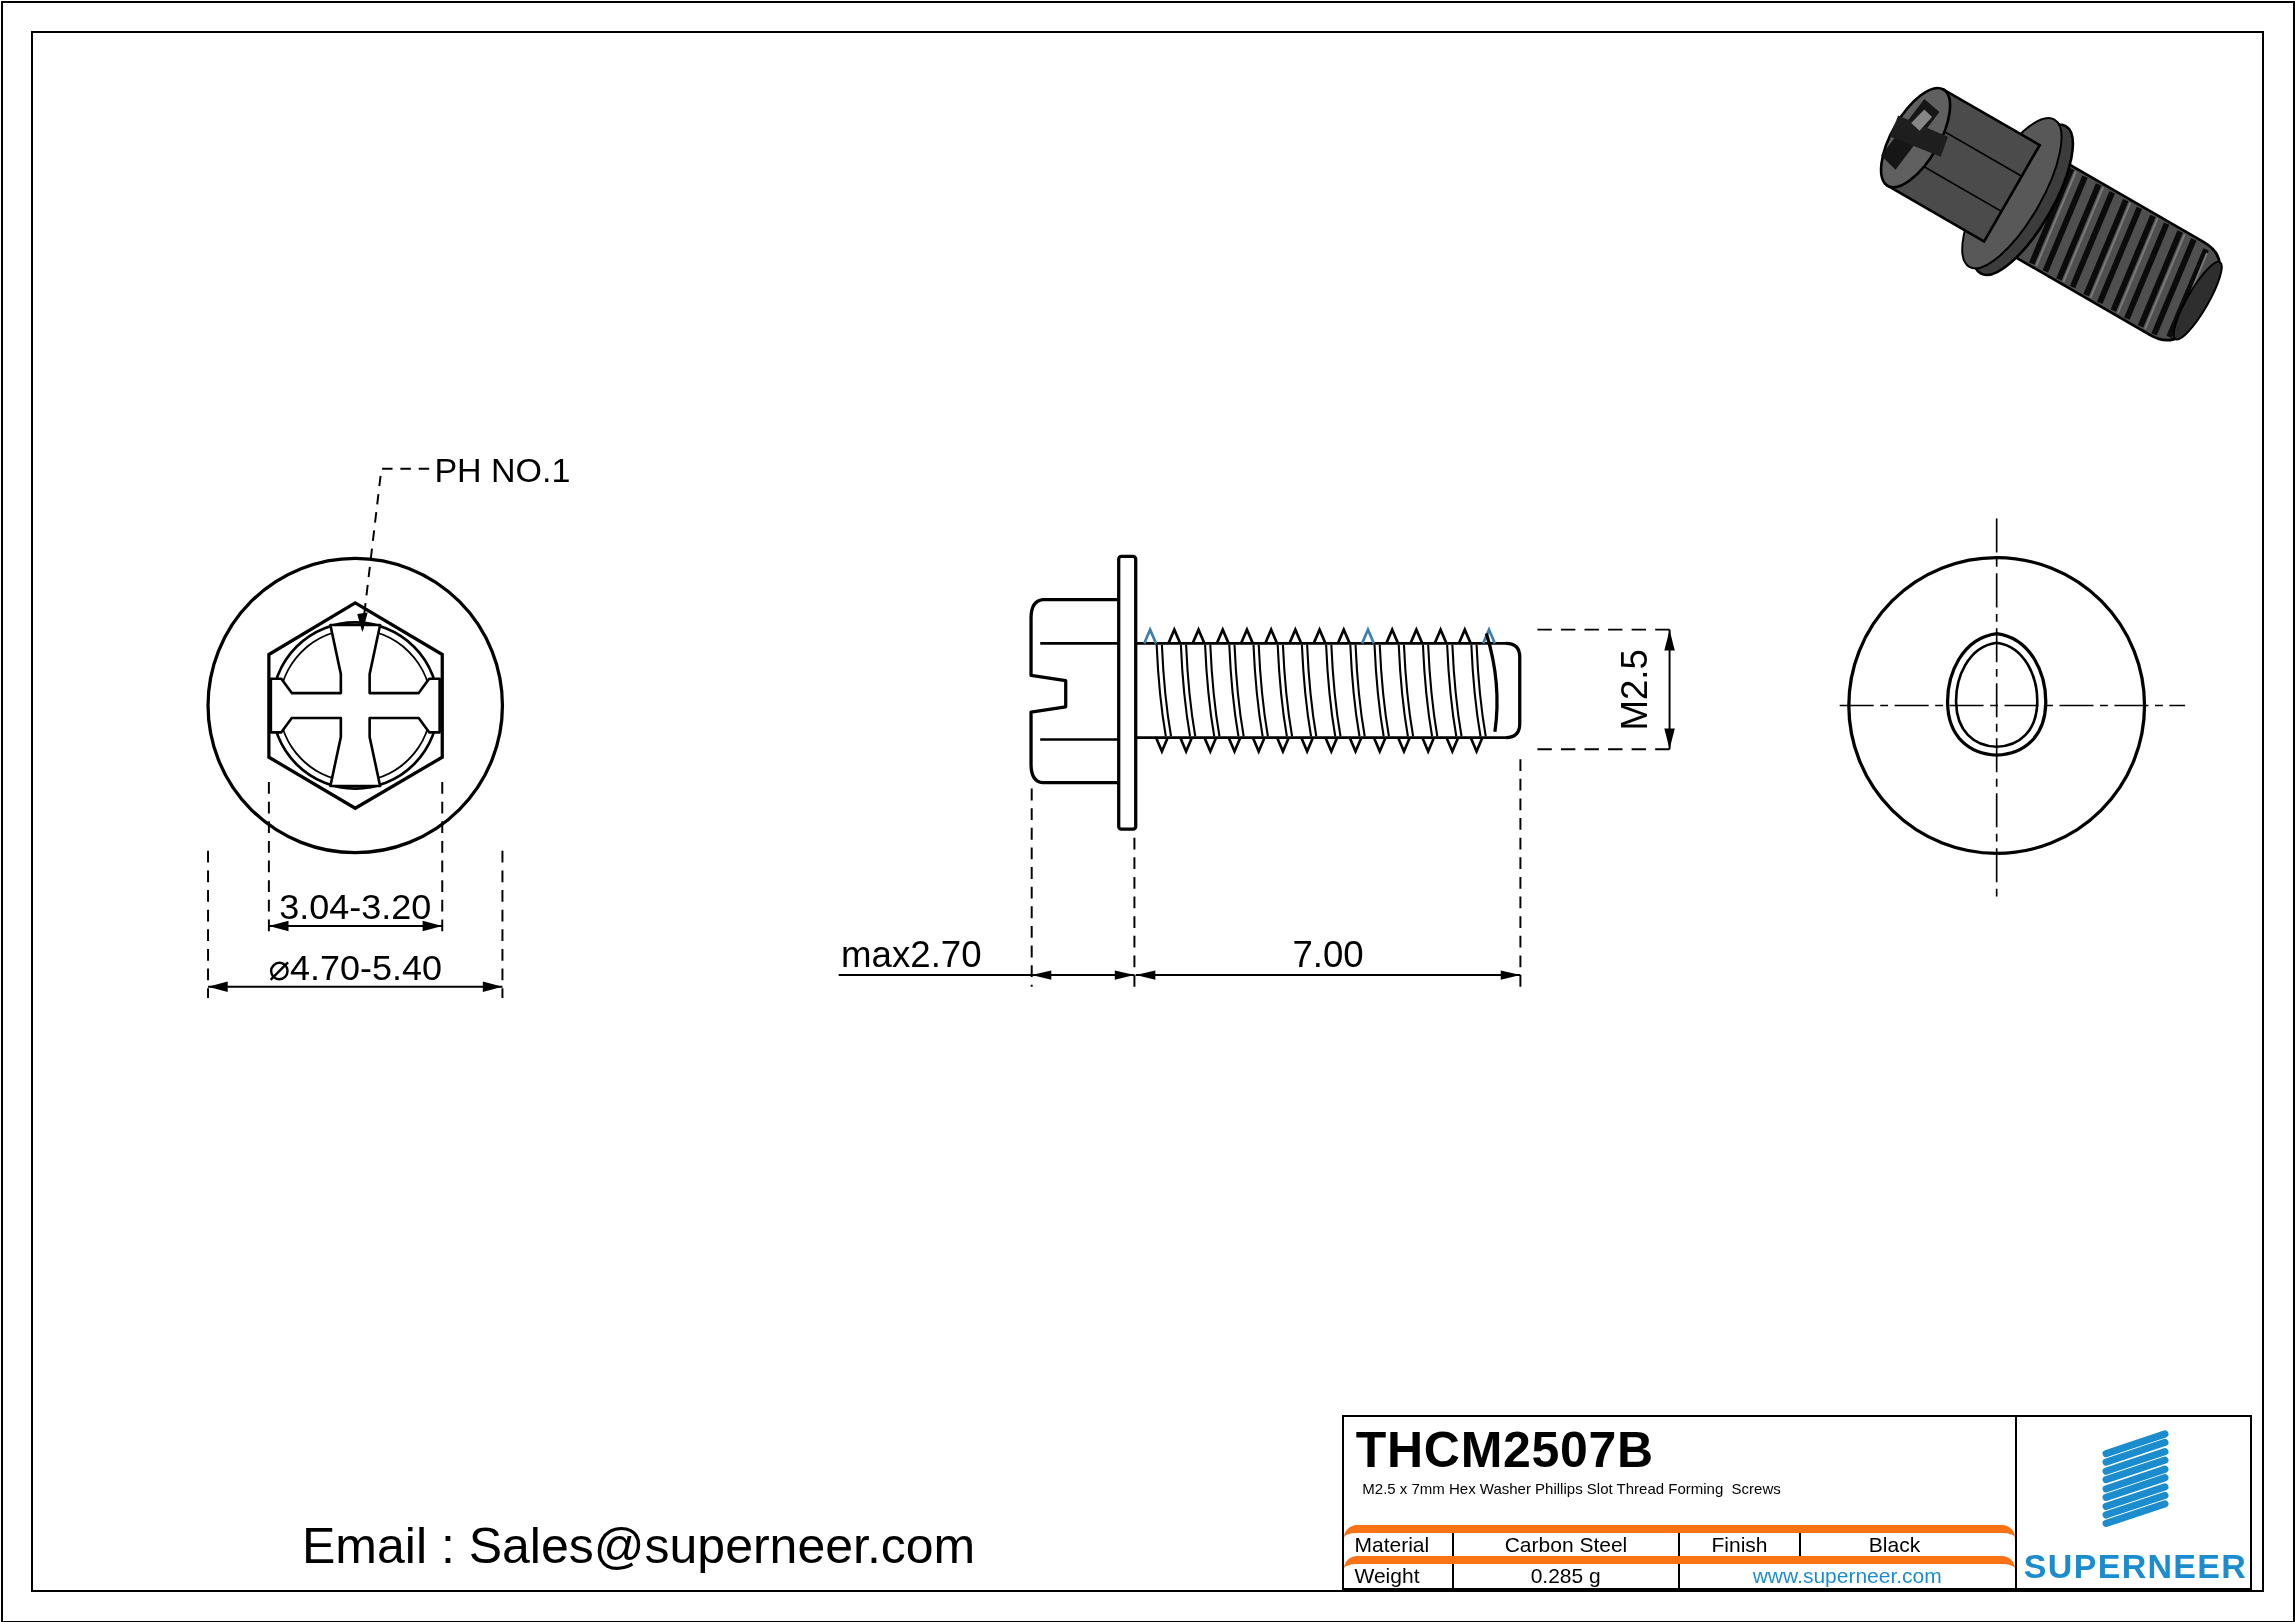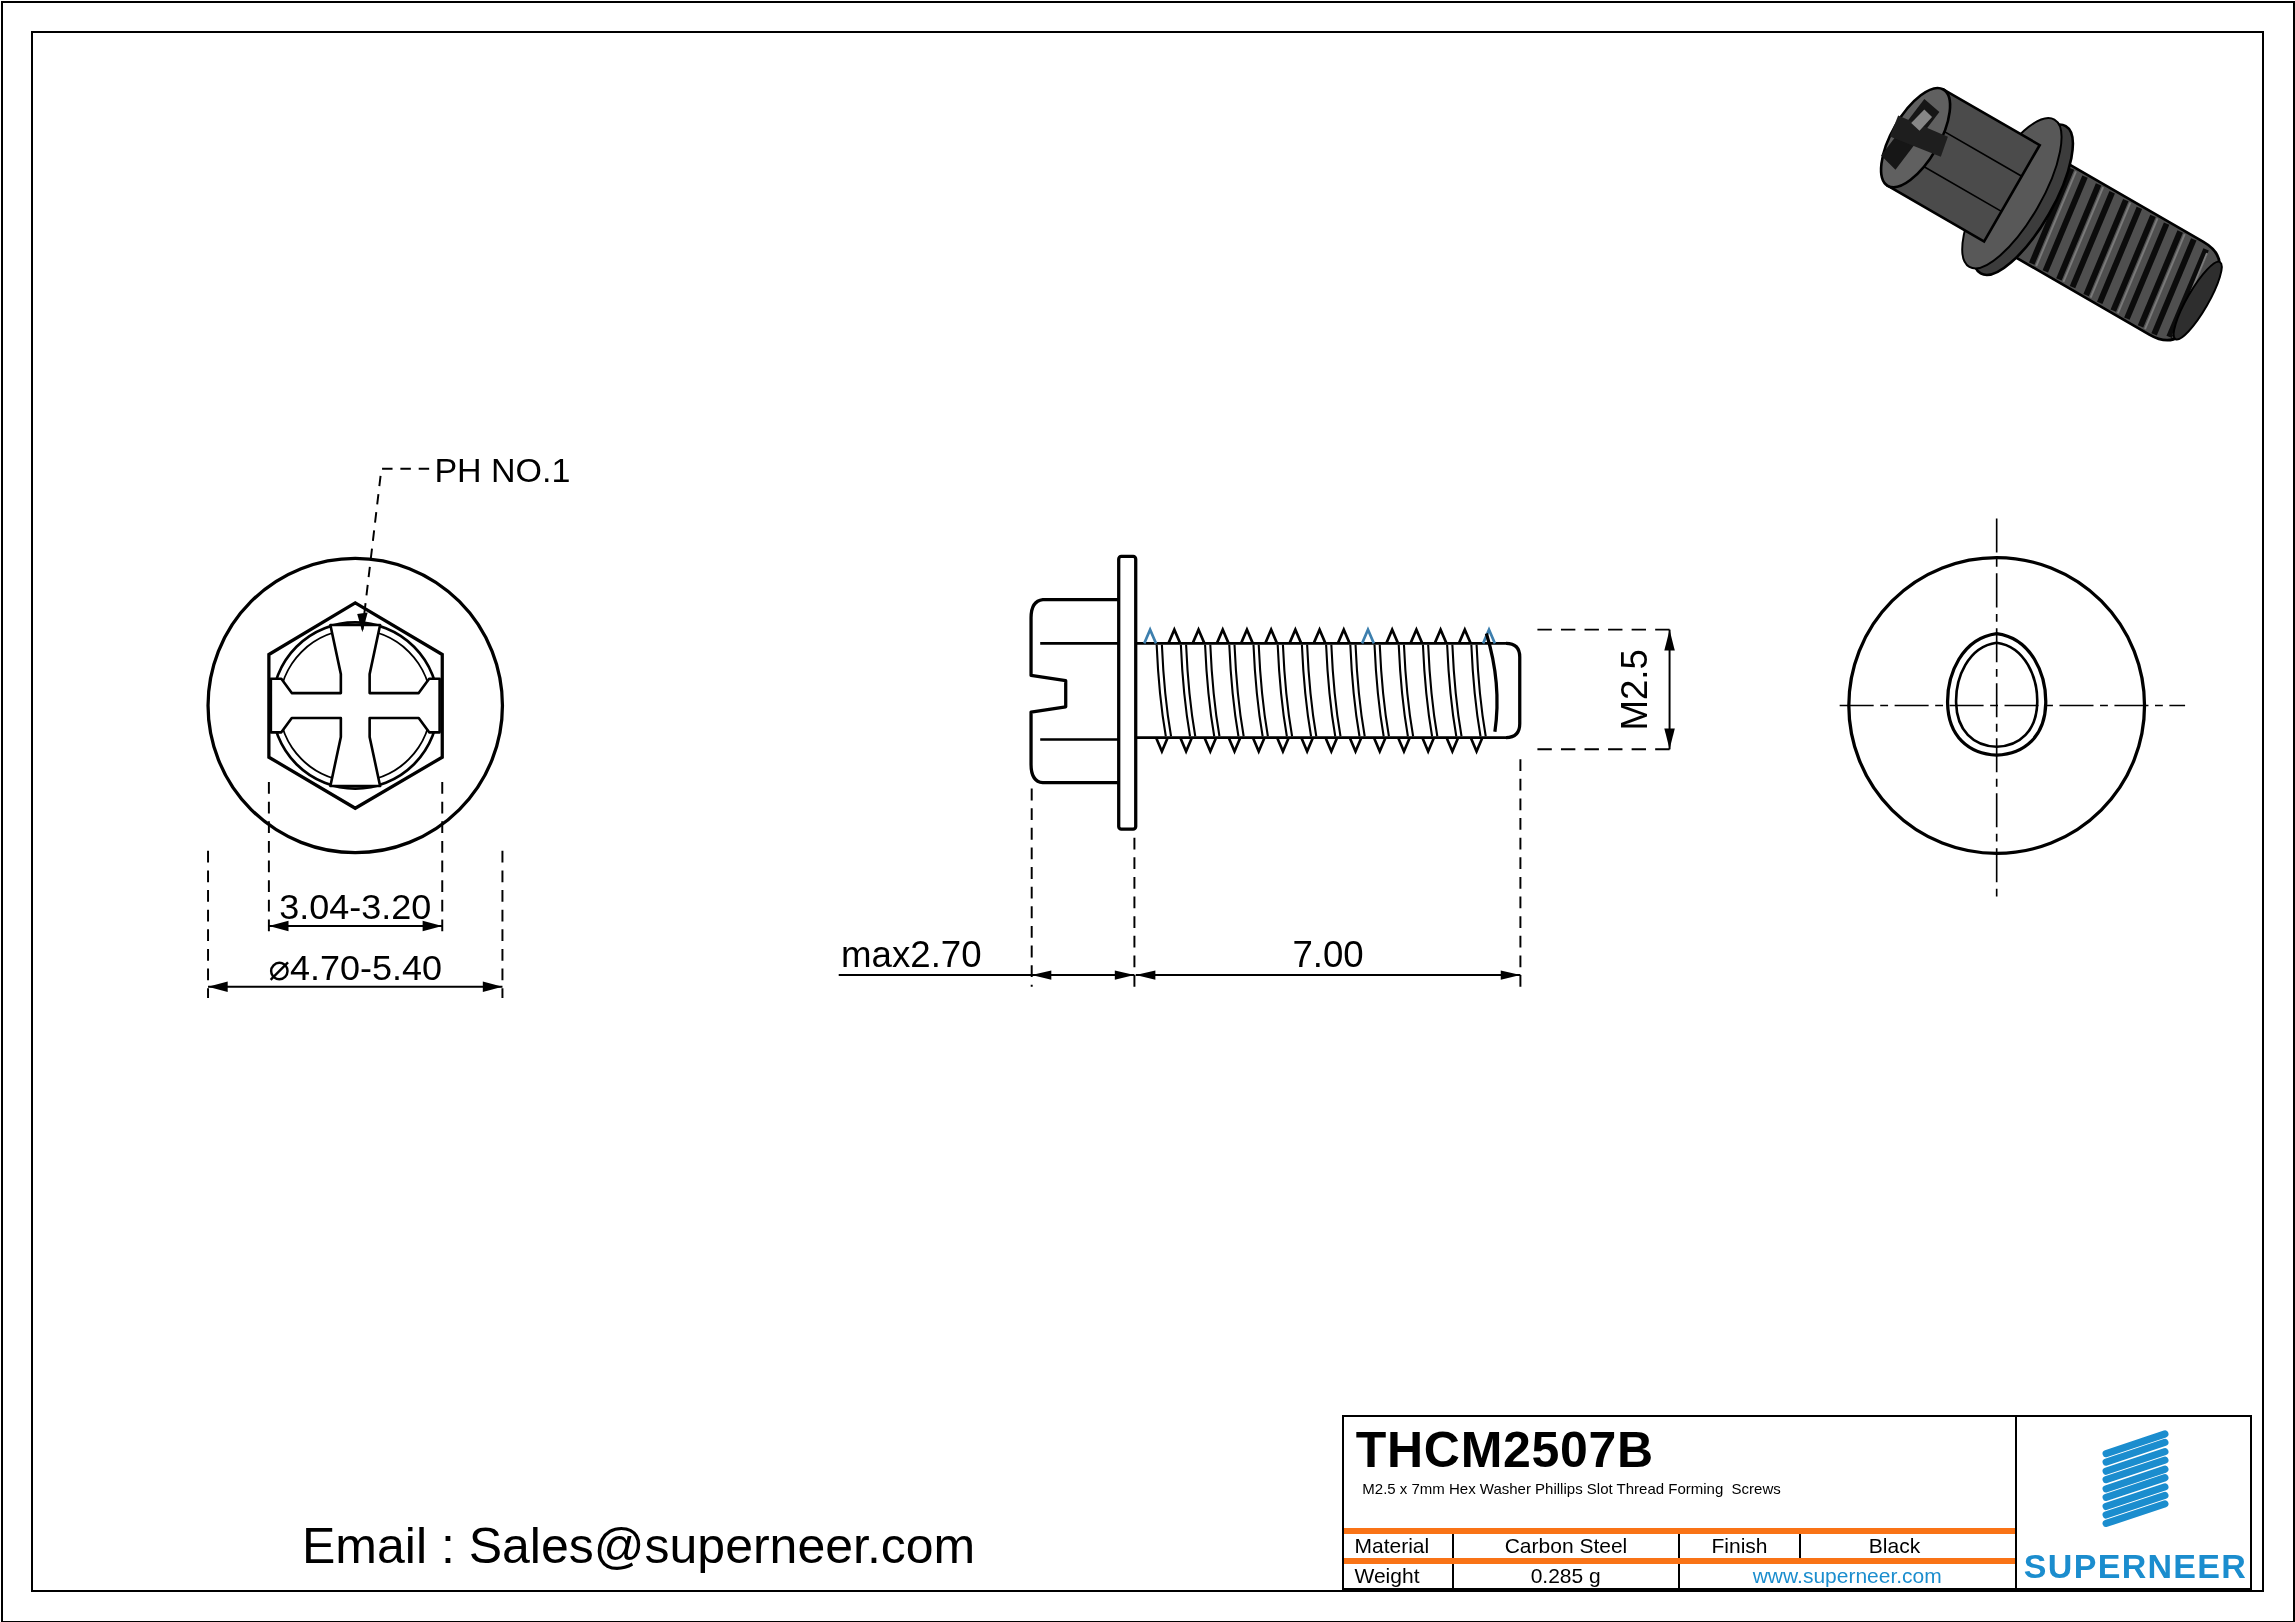--- a/index.html
+++ b/index.html
@@ -12,21 +12,21 @@
   svg text{font-family:"Liberation Sans", sans-serif;fill:#000;}
   .drawing-svg{position:absolute;left:0;top:0;}
 
   
   .tblock{position:absolute;left:1294px;top:1415px;width:910px;height:175px;
       border:2.6px solid #000;box-sizing:border-box;display:flex;background:#fff;margin-left:48px;}
   .tb-left{width:671px;display:flex;flex-direction:column;box-sizing:border-box;}
   .tb-desc{height:115px;box-sizing:border-box;padding:6.5px 0 0 11.8px;}
   .tb-part{font-size:50px;font-weight:bold;letter-spacing:0.7px;line-height:1.05;}
   .tb-descline{font-size:15px;margin-top:3.9px;padding-left:6.5px;white-space:pre;}
-  .tb-row{display:flex;box-sizing:border-box;border-top:6px solid #f97316;}
+  .tb-row{display:flex;box-sizing:border-box;border-top:8px solid #f97316;border-radius:13px;}
   .tb-row1{height:31px;}
   .tb-row2{flex:1;}
   .tb-cell{box-sizing:border-box;display:flex;align-items:center;justify-content:center;
       font-size:21px;}
   .tb-cell.lbl{justify-content:flex-start;padding-left:10.5px;}
   .cw-label{width:108px;}
   .cw-value{width:226px;border-left:2px solid #000;}
   .cw-finlbl{width:121px;border-left:2px solid #000;}
   .cw-finval{width:189px;border-left:2px solid #000;}
   .cw-merged{width:338px;border-left:2px solid #000;}

